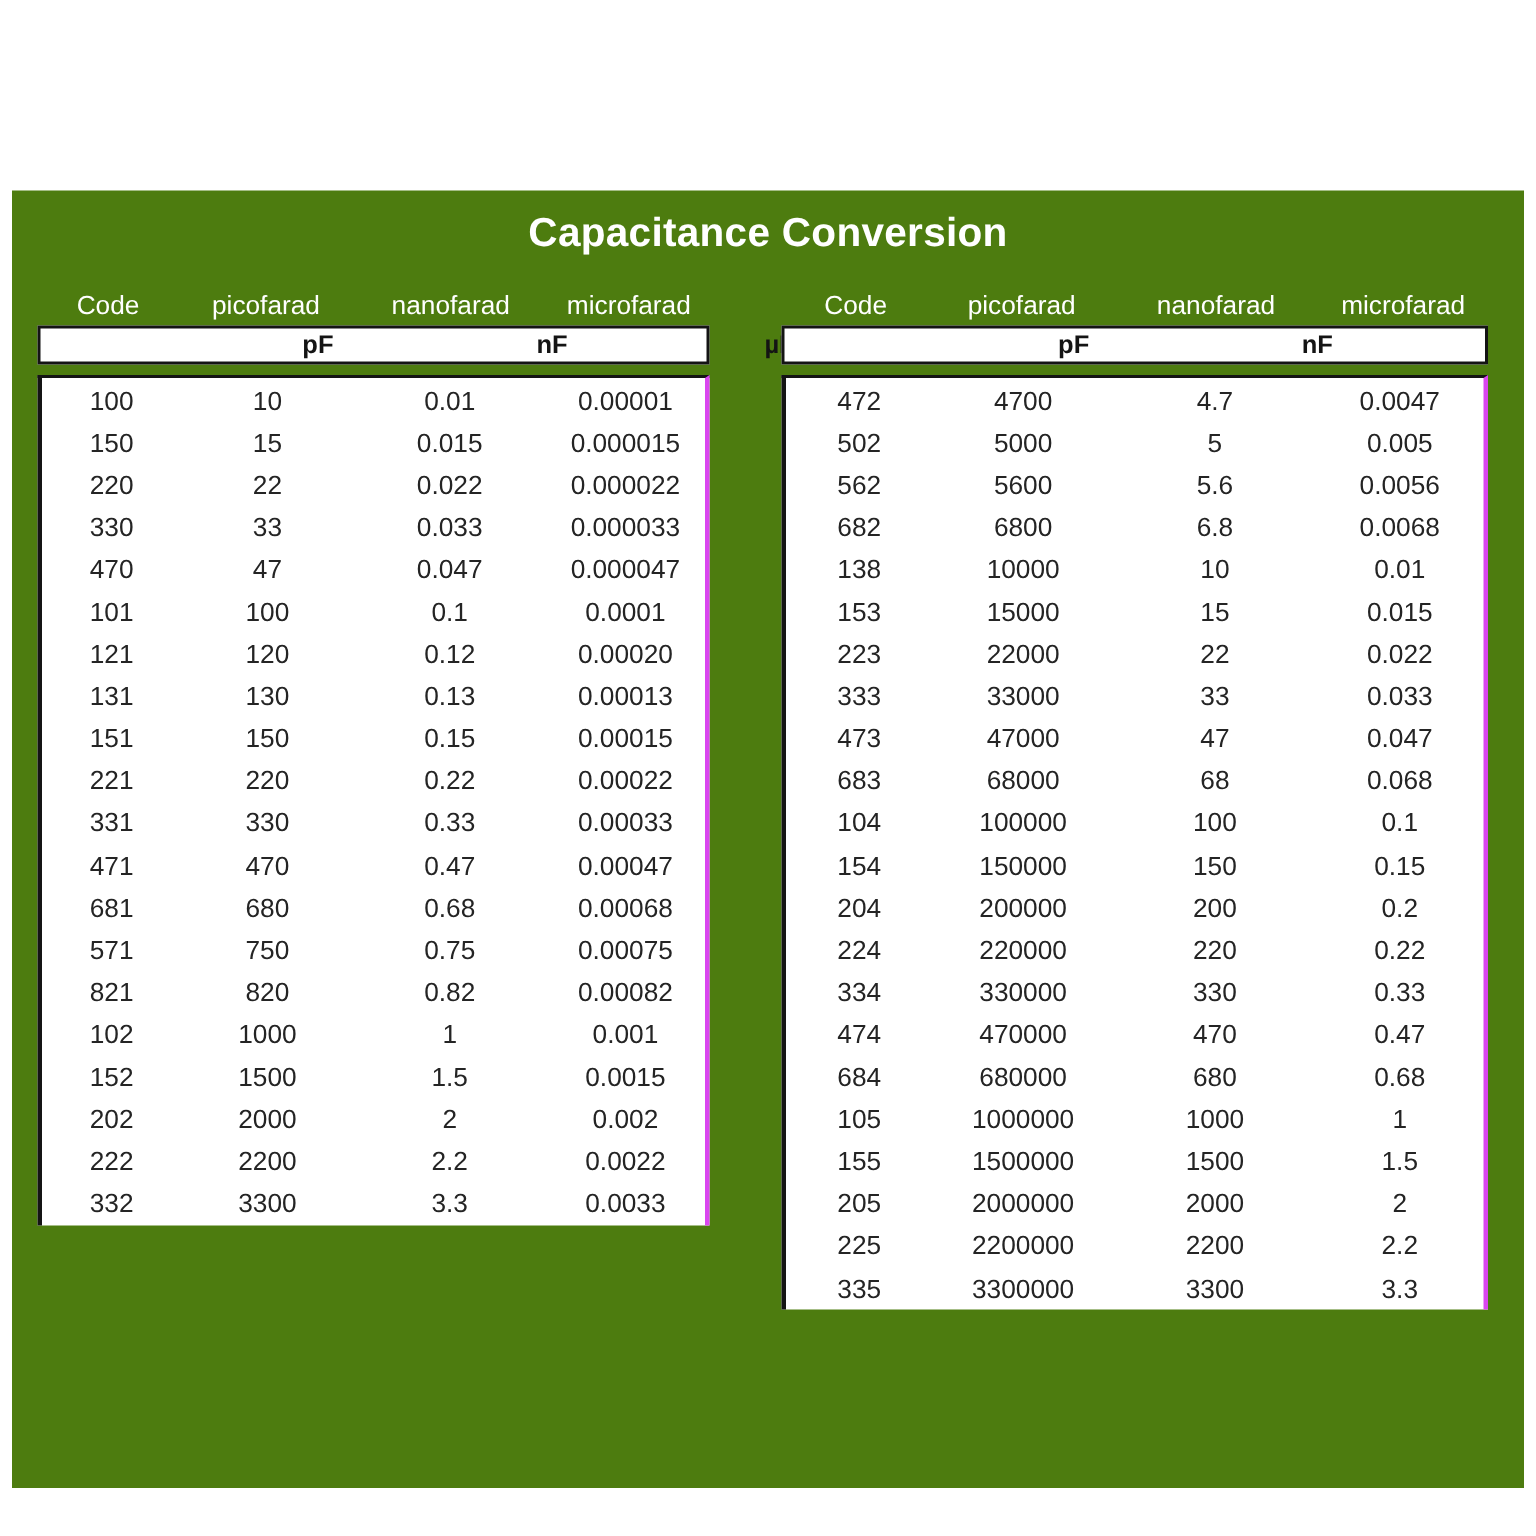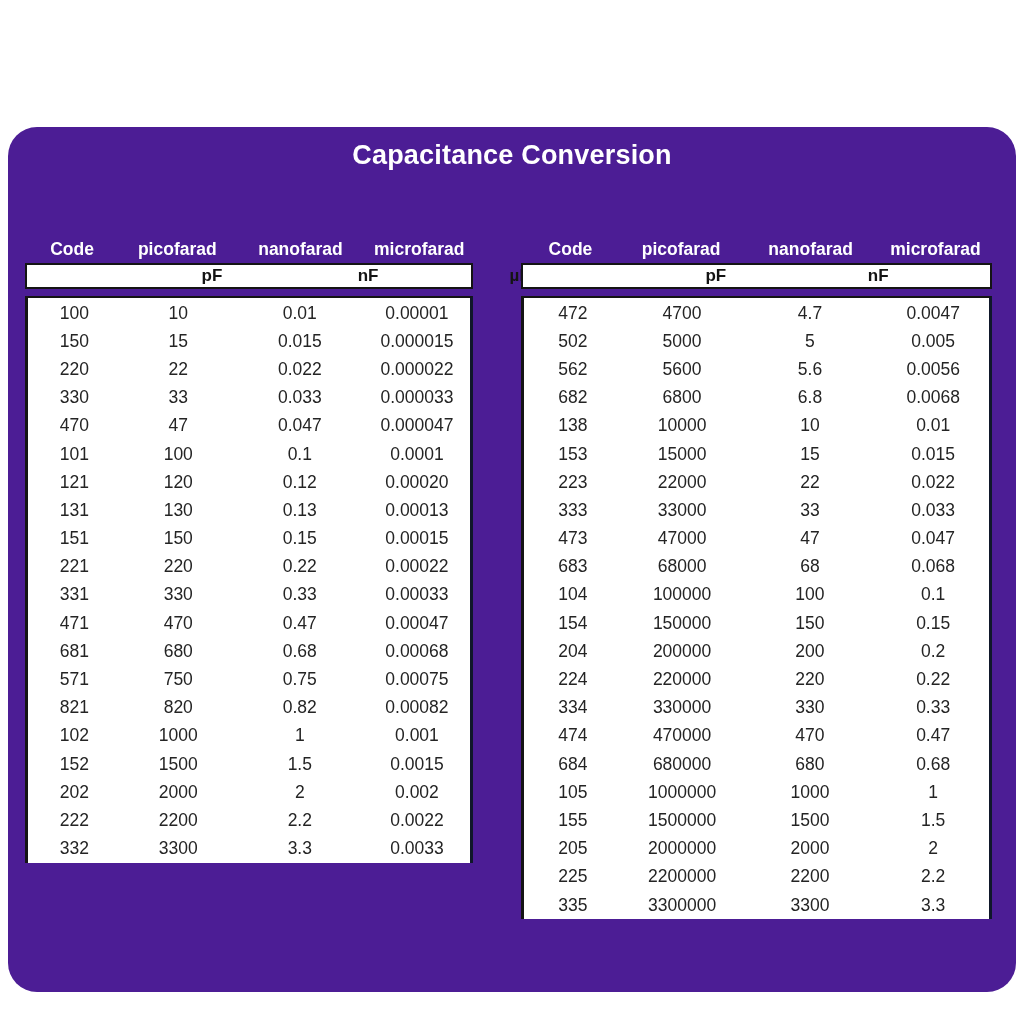--- a/index.html
+++ b/index.html
@@ -14,22 +14,21 @@
     height: 1024px;
     background: #ffffff;
     overflow: hidden;
   }
   .panel {
     position: absolute;
     left: 8px;
     top: 127px;
     width: 1008px;
     height: 865px;
-    background: #4c1d95;
-    border-radius: 29px;
+    background: #4d7c0f;
   }
   .title {
     padding-top: 13px;
     text-align: center;
     color: #ffffff;
     font-size: 27px;
     font-weight: 700;
     letter-spacing: 0.2px;
   }
   .table-group {
@@ -41,22 +40,21 @@
 
   .cols {
     display: grid;
     grid-template-columns: 21% 26% 29% 24%;
   }
   .col-headers {
     height: 27px;
     align-items: center;
     color: #ffffff;
     font-size: 17.5px;
-    font-weight: 700;
-    margin-top: 46px;
+    font-weight: 400;
   }
   .col-headers .col-h {
     text-align: center;
     white-space: nowrap;
   }
   .units-strip {
     height: 22px;
     background: #ffffff;
     border: 2px solid #141414;
     align-items: center;
@@ -65,21 +63,21 @@
     color: #141414;
     gap: 34px;
   }
   .units-strip .unit { text-align: center; }
 
   .tbody {
     margin-top: 7px;
     background: #ffffff;
     border-top: 2px solid #141414;
     border-left: 3px solid #141414;
-    border-right: 3px solid #0f172a;
+    border-right: 3px solid #d946ef;
     border-bottom: none;
     padding-top: 1px;
   }
   .row {
     height: 28.2px;
     align-items: center;
   }
   .cell {
     text-align: center;
     font-size: 17.5px;

